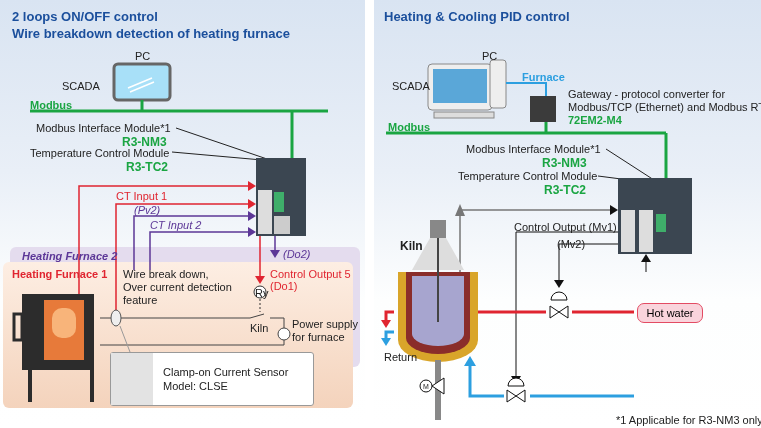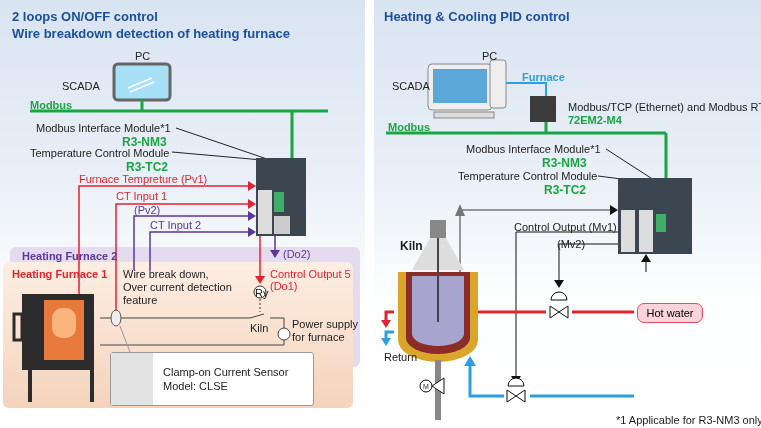--- a/index.html
+++ b/index.html
@@ -4,21 +4,21 @@
 <style>
   html,body{margin:0;padding:0;background:#fff;}
   body{width:761px;height:428px;position:relative;overflow:hidden;font-family:"Liberation Sans",sans-serif;}
   .panel{position:absolute;top:0;height:428px;background:linear-gradient(#d9e4f2 0%,#e9eff7 40%,#fdfefe 70%,#fff 100%);}
   #left{left:0;width:365px;}
   #right{left:374px;width:387px;}
   .t{position:absolute;white-space:nowrap;font-size:11px;color:#222;line-height:12px;}
   .title{font-weight:bold;font-size:13px;color:#1b4f9c;line-height:16px;}
   .g{color:#1aa542;font-weight:bold;}
   .r{color:#e02530;}
-  .p{color:#5c3797;}
+  .p{color:#5c3797;font-style:italic;}
   .b{color:#2c9fe0;font-weight:bold;}
   svg{position:absolute;left:0;top:0;}
   .hf2{position:absolute;left:10px;top:247px;width:350px;height:120px;background:#e4dcee;border-radius:6px;}
   .hf1{position:absolute;left:3px;top:262px;width:350px;height:146px;background:linear-gradient(#fdeee3,#f4d3bc);border-radius:6px;}
   .clamp{position:absolute;left:110px;top:352px;width:202px;height:52px;background:#fff;border:1px solid #999;border-radius:3px;}
   .clamp .img{position:absolute;left:0;top:0;width:42px;height:52px;background:#e3e3e3;}
   .pill{position:absolute;height:18px;border-radius:7px;font-size:11px;line-height:18px;text-align:center;}
 </style>
 </head>
 <body>
@@ -84,21 +84,20 @@
 
   <div class="t title" style="left:12px;top:9px">2 loops ON/OFF control</div>
   <div class="t title" style="left:12px;top:26px">Wire breakdown detection of heating furnace</div>
   <div class="t" style="left:135px;top:50px">PC</div>
   <div class="t" style="left:62px;top:80px">SCADA</div>
   <div class="t g" style="left:30px;top:99px">Modbus</div>
   <div class="t" style="left:36px;top:122px">Modbus Interface Module*1</div>
   <div class="t g" style="left:122px;top:136px;font-size:12px">R3-NM3</div>
   <div class="t" style="left:30px;top:147px">Temperature Control Module</div>
   <div class="t g" style="left:126px;top:161px;font-size:12px">R3-TC2</div>
-  <div class="t r" style="left:79px;top:173px">Furnace Tempreture (Pv1)</div>
   <div class="t r" style="left:116px;top:190px">CT Input 1</div>
   <div class="t p" style="left:134px;top:204px">(Pv2)</div>
   <div class="t p" style="left:150px;top:219px">CT Input 2</div>
   <div class="t p" style="left:283px;top:248px">(Do2)</div>
   <div class="t p" style="left:22px;top:250px;font-weight:bold">Heating Furnace 2</div>
   <div class="t r" style="left:12px;top:268px;font-weight:bold">Heating Furnace 1</div>
   <div class="t r" style="left:270px;top:268px">Control Output 5</div>
   <div class="t r" style="left:270px;top:280px">(Do1)</div>
   <div class="t" style="left:123px;top:268px">Wire break down,</div>
   <div class="t" style="left:123px;top:281px">Over current detection</div>
@@ -179,20 +178,21 @@
 
       <circle cx="432" cy="386" r="6" fill="#fff" stroke="#111"></circle>
       <polygon points="438,386 450,378 450,394" fill="#fff" stroke="#111"></polygon>
     </g>
   </svg>
 
   <div class="t title" style="left:10px;top:9px">Heating &amp; Cooling PID control</div>
   <div class="t" style="left:108px;top:50px">PC</div>
   <div class="t" style="left:18px;top:80px">SCADA</div>
   <div class="t b" style="left:148px;top:71px">Furnace</div>
+  <div class="t" style="left:194px;top:88px">Gateway - protocol converter for</div>
   <div class="t" style="left:194px;top:101px">Modbus/TCP (Ethernet) and Modbus RTU</div>
   <div class="t g" style="left:194px;top:114px">72EM2-M4</div>
   <div class="t g" style="left:14px;top:121px">Modbus</div>
   <div class="t" style="left:92px;top:143px">Modbus Interface Module*1</div>
   <div class="t g" style="left:168px;top:157px;font-size:12px">R3-NM3</div>
   <div class="t" style="left:84px;top:170px">Temperature Control Module</div>
   <div class="t g" style="left:170px;top:184px;font-size:12px">R3-TC2</div>
   <div class="t" style="left:140px;top:221px">Control Output (Mv1)</div>
   <div class="t" style="left:183px;top:238px">(Mv2)</div>
   <div class="t" style="left:26px;top:240px;font-weight:bold;font-size:12px">Kiln</div>

